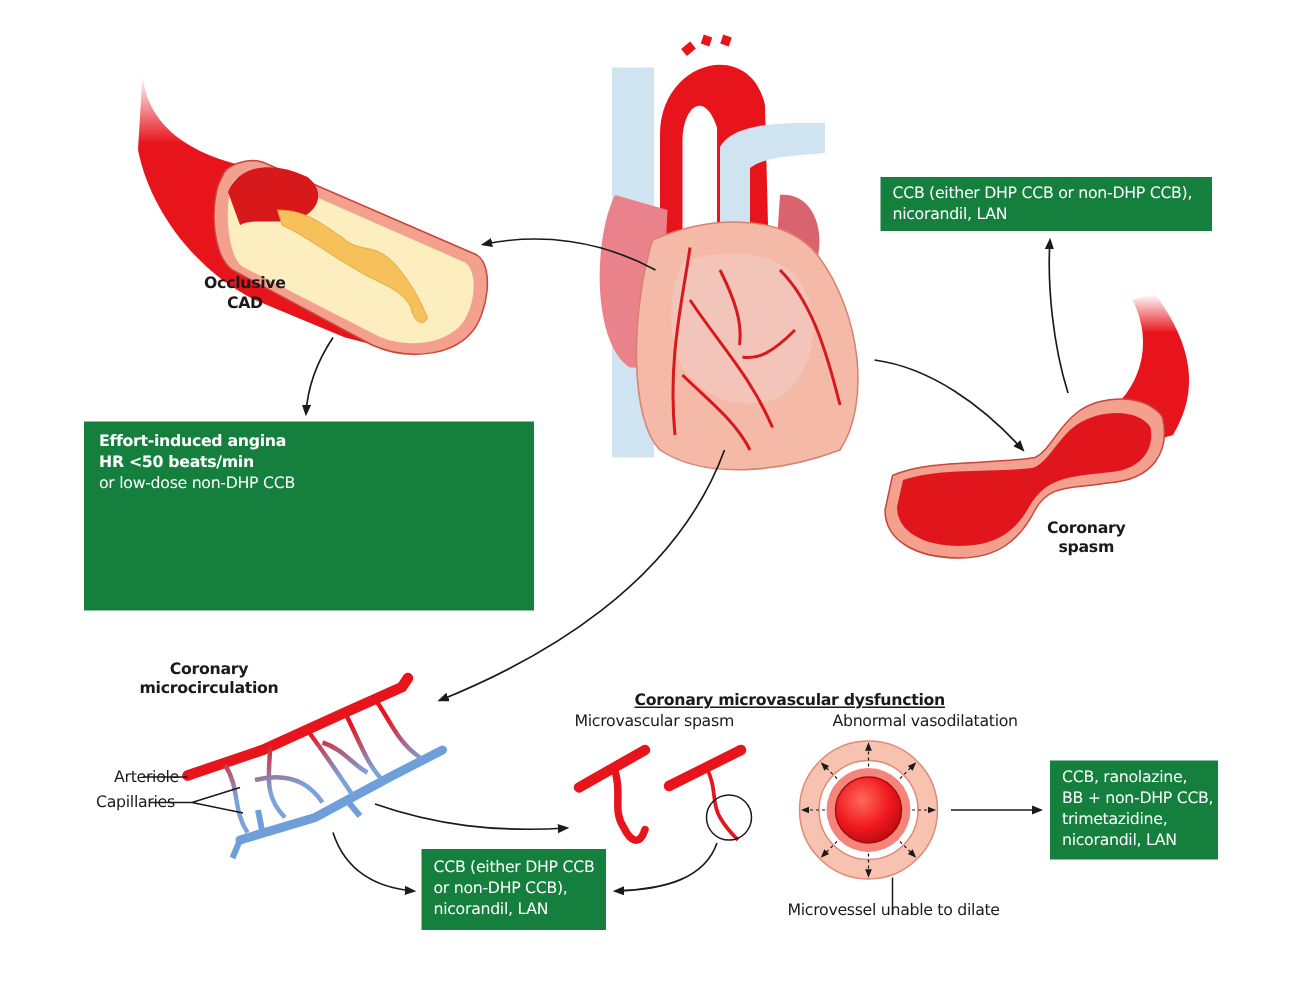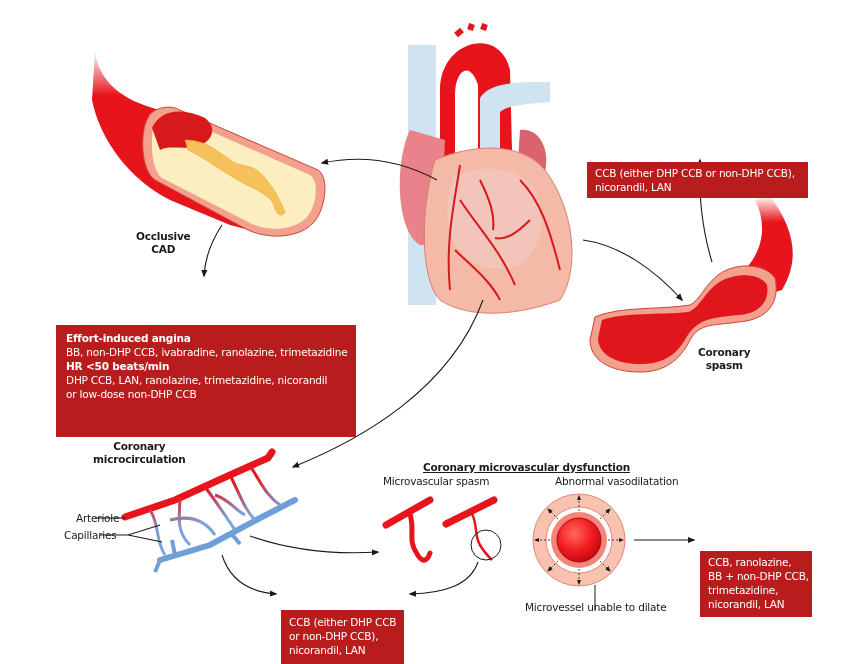--- a/index.html
+++ b/index.html
@@ -1,21 +1,21 @@
 <!DOCTYPE html>
 <html><head>
 <meta charset="utf-8">
 <style>
   html, body { margin:0; padding:0; background:#ffffff; }
   body { width:867px; height:664px; position:relative; overflow:hidden;
          font-family:"DejaVu Sans", "Liberation Sans", sans-serif; }
   #art { position:absolute; left:0; top:0; width:867px; height:664px; }
-  .box { position:absolute; background:#b91c1c; color:#ffffff;
+  .box { position:absolute; background:#15803d; color:#ffffff;
          font-size:10.5px; line-height:14px; padding:6px 10px; box-sizing:border-box;
-         letter-spacing:-0.2px;margin-top:44px; }
+         letter-spacing:-0.2px; }
   .box .line { display:block; white-space:nowrap; }
   .box .b { font-weight:bold; }
   .lbl { position:absolute; color:#1a1a1a; font-size:10.5px; line-height:13px;
          letter-spacing:-0.2px; white-space:nowrap; }
   .lbl.bold { font-weight:bold; }
   .center { text-align:center; }
 </style>
 </head>
 <body>
 
@@ -110,21 +110,21 @@
     <path d="M483,300 C450,390 360,440 293,467" marker-end="url(#arr)"></path>
     <path d="M250,536 C290,550 330,555 378,552" marker-end="url(#arr)"></path>
     <path d="M222,555 C230,580 250,592 276,594" marker-end="url(#arr)"></path>
     <path d="M478,562 C470,585 445,593 410,594" marker-end="url(#arr)"></path>
     <path d="M634,540 L694,540" marker-end="url(#arr)"></path>
     <path d="M95,518 L125,518"></path>
     <path d="M100,535 L128,535 L160,525 M128,535 L162,542"></path>
   </g>
 </svg>
 
-<div class="lbl bold center" style="left:136px; top:183px;margin-top:47px;">
+<div class="lbl bold center" style="left:136px; top:183px;">
   <span>Occlusive</span><br>
   <span>CAD</span>
 </div>
 
 <div class="lbl bold center" style="left:698px; top:346px;">
   <span>Coronary</span><br>
   <span>spasm</span>
 </div>
 
 <div class="lbl bold center" style="left:93px; top:440px;">
@@ -133,25 +133,23 @@
 </div>
 
 <div class="lbl" style="left:76px; top:512px;">Arteriole</div>
 <div class="lbl" style="left:64px; top:529px;">Capillaries</div>
 
 <div class="lbl bold" style="left:423px; top:461px;text-decoration:underline;">Coronary microvascular dysfunction</div>
 <div class="lbl" style="left:383px; top:475px;">Microvascular spasm</div>
 <div class="lbl" style="left:555px; top:475px;">Abnormal vasodilatation</div>
 <div class="lbl" style="left:525px; top:601px;">Microvessel unable to dilate</div>
 
-<div class="box" style="left:56px; top:281px; width:300px; height:112px;">
+<div class="box" style="left:56px; top:281px; width:300px; height:126px;">
   <span class="line b">Effort-induced angina</span>
-  <span class="line">BB, non-DHP CCB, ivabradine, ranolazine, trimetazidine</span>
   <span class="line b">HR &lt;50 beats/min</span>
-  <span class="line">DHP CCB, LAN, ranolazine, trimetazidine, nicorandil</span>
   <span class="line">or low-dose non-DHP CCB</span>
 </div>
 
 <div class="box" style="left:587px; top:118px; width:221px; height:36px; padding:4px 8px;">
   <span class="line">CCB (either DHP CCB or non-DHP CCB),</span>
   <span class="line">nicorandil, LAN</span>
 </div>
 
 <div class="box" style="left:281px; top:566px; width:123px; height:54px; padding:5px 8px;">
   <span class="line">CCB (either DHP CCB</span>

